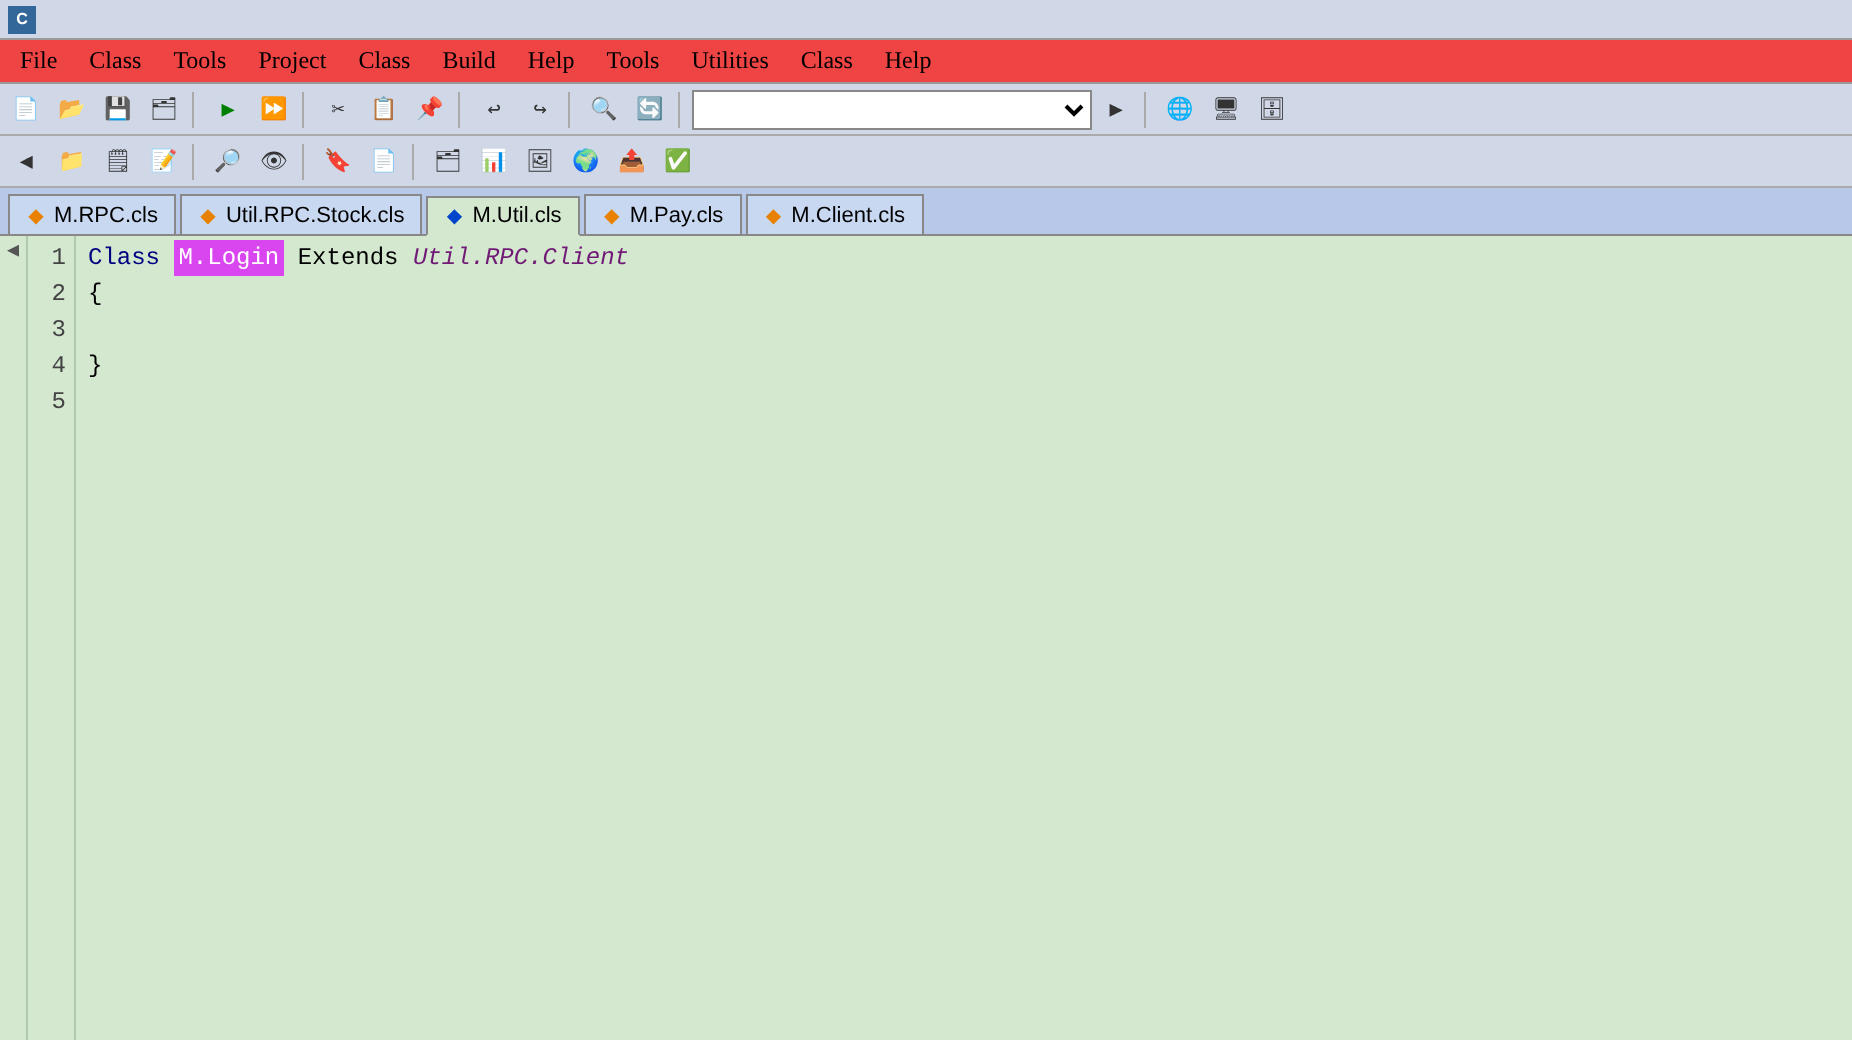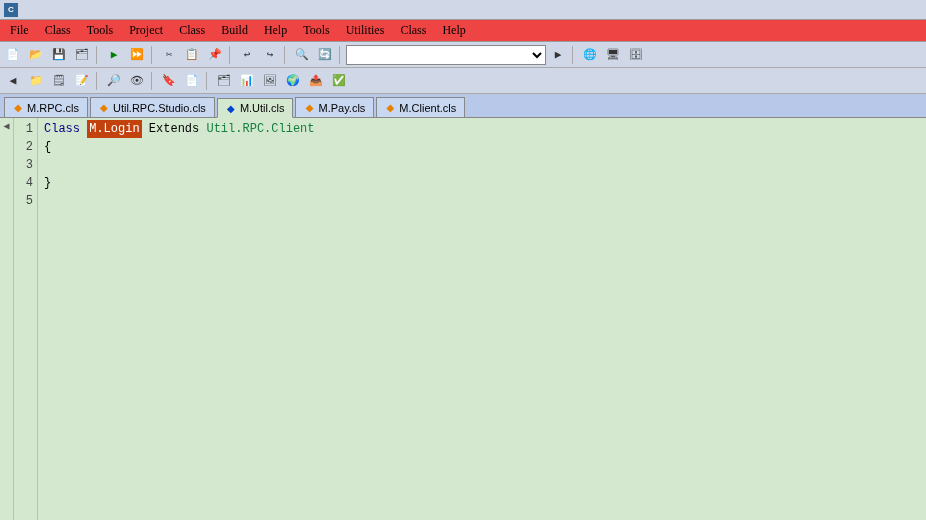--- a/index.html
+++ b/index.html
@@ -126,23 +126,23 @@
     }
     #code-area {
       flex: 1;
       padding: 2px 6px;
       font-size: 12px;
       line-height: 18px;
       color: #000;
     }
     .code-line { white-space: pre; display: flex; align-items: center; height: 18px; }
     .kw-class { color: #000080; font-weight: normal; }
-    .cls-name { background: #c2410c; color: #fff; padding: 0 2px; }
+    .cls-name { background: #d946ef; color: #fff; padding: 0 2px; }
     .kw-extends { color: #000; text-align: right; }
-    .cls-parent { color: #15803d; }
+    .cls-parent { color: #701a75; font-style: italic; }
     .brace { color: #000; }
   </style>
 </head>
 <body>
 
 <div id="titlebar">
   <span class="title-icon">C</span>
 </div>
 
 <div id="menubar">
@@ -206,21 +206,21 @@
   <div class="tb-btn">✅</div>
 </div>
 
 <div id="tabs">
   <div class="tab">
     <span class="tab-icon tab-icon-orange">◆</span>
     <span>M.RPC.cls</span>
   </div>
   <div class="tab">
     <span class="tab-icon tab-icon-orange">◆</span>
-    <span>Util.RPC.Studio.cls</span>
+    <span>Util.RPC.Stock.cls</span>
   </div>
   <div class="tab active">
     <span class="tab-icon tab-icon-blue">◆</span>
     <span>M.Util.cls</span>
   </div>
   <div class="tab">
     <span class="tab-icon tab-icon-orange">◆</span>
     <span>M.Pay.cls</span>
   </div>
   <div class="tab">

